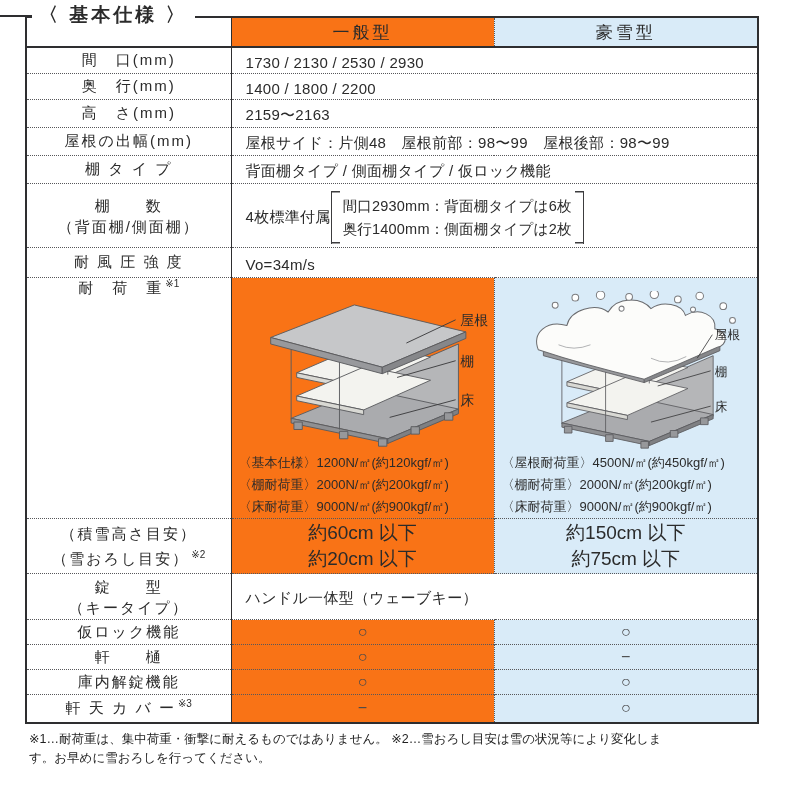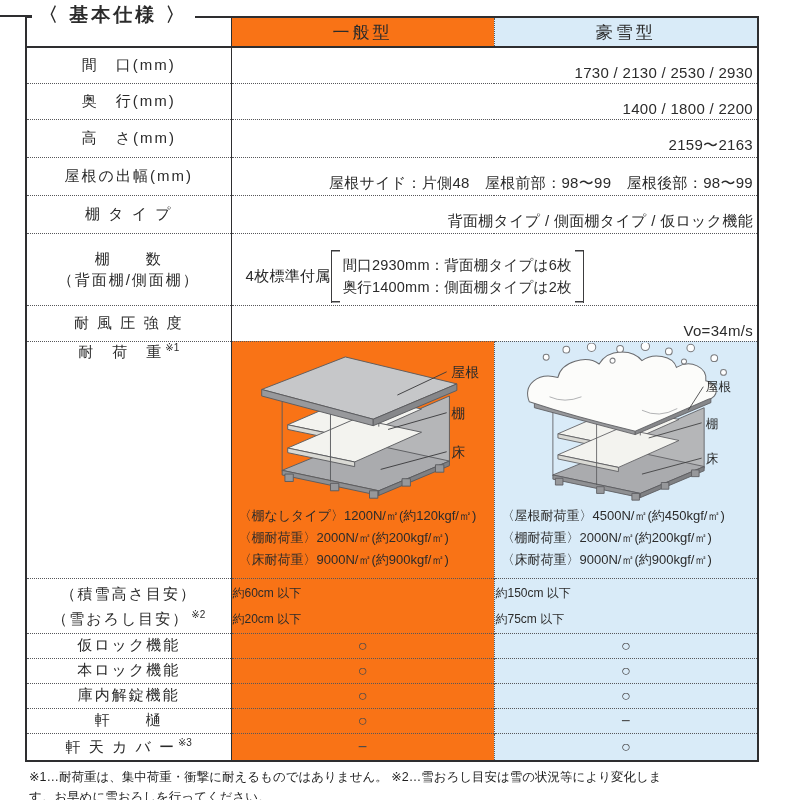--- a/index.html
+++ b/index.html
@@ -11,41 +11,41 @@
     font-size:19px;font-weight:600;letter-spacing:3px;white-space:nowrap;}
   table{border-collapse:collapse;table-layout:fixed;width:732px;border:2px solid #2e2e30;}
   col.c-label{width:205px;} col.c-gen{width:263px;} col.c-snow{width:264px;}
   th,td{border-top:1px dotted #57575a;font-weight:normal;box-sizing:border-box;}
   tr.head-row th{border-top:none;border-bottom:2px solid #2e2e30;height:30px;
     font-size:17px;letter-spacing:3px;text-align:center;}
   .label-cell{border-right:1.5px solid #2e2e30;text-align:center;letter-spacing:2px;
     font-size:15px;padding:0 4px;}
   .gen-bg{background:#f97316;} .snow-bg{background:#d9ebf8;}
   .gen-cell{border-right:1px dotted #57575a;}
-  .val{font-size:15px;padding:16px 4px 2px 14px;letter-spacing:0.3px;text-align:right;}
+  .val{font-size:15px;padding:6px 4px 2px 14px;letter-spacing:0.3px;}
   .r-sm td{height:24px;} .r-wind td{height:30px;} .r-shelfcount td{height:64px;}
   .r-load td{height:237px;vertical-align:top;padding:0;}
   .r-snowh td{height:54px;} .r-lock td{height:46px;}
   .r-func td{height:25px;} .r-tate td{height:34px;} .r-nokiten td{height:28px;}
   .mark{text-align:center;font-size:16px;color:#4a4a4c;padding:2px 0;}
   .mark-note{font-size:13px;margin-top:-2px;color:#2b2b2b;}
   .two-line div{line-height:21px;}
   sup.note{font-size:10px;letter-spacing:0;vertical-align:6px;margin-left:2px;}
   .shelf-note{display:flex;align-items:center;gap:0;}
   .bracket{position:relative;padding:4px 12px;font-size:14.5px;line-height:1.55;letter-spacing:0.2px;}
   .bracket::before{content:"";position:absolute;inset:0;
     border-left:1.5px solid #3c3c3e;border-right:1.5px solid #3c3c3e;
     background:
       linear-gradient(#3c3c3e,#3c3c3e) left top/8px 1.5px no-repeat,
       linear-gradient(#3c3c3e,#3c3c3e) right top/8px 1.5px no-repeat,
       linear-gradient(#3c3c3e,#3c3c3e) left bottom/8px 1.5px no-repeat,
       linear-gradient(#3c3c3e,#3c3c3e) right bottom/8px 1.5px no-repeat;}
-  .fig{height:161px;display:flex;align-items:center;justify-content:center;padding-top:0;}
+  .fig{height:161px;display:flex;align-items:center;justify-content:flex-end;padding-top:11px;}
   .load-lines{font-size:13px;line-height:22px;padding:2px 4px 0 7px;letter-spacing:0;}
-  .snow-guide{font-size:12px;line-height:26px;padding-top:1px;}
+  .snow-guide{text-align:center;font-size:19px;line-height:26px;padding-top:1px;}
   .footnotes{margin:6px 0 0 4px;font-size:12.5px;line-height:1.55;color:#1f1f1f;}
   svg text{font-family:"Liberation Sans","DejaVu Sans",sans-serif;}
 </style>
 </head>
 <body>
 
 <div class="page">
   <div class="table-area">
     <div class="title-dash"></div>
     <div class="page-title">〈 基本仕様 〉</div>
@@ -145,21 +145,21 @@
                 <line x1="150" y1="138" x2="221" y2="119"></line>
               </g>
               <g font-size="15" fill="#2b2b2b">
                 <text x="226" y="39">屋根</text>
                 <text x="226" y="83">棚</text>
                 <text x="226" y="125">床</text>
               </g>
             </svg>
           </div>
           <div class="load-lines">
-            <div>〈棚なしタイプ〉1200N/㎡(約120kgf/㎡)</div>
+            <div>〈基本仕様〉1200N/㎡(約120kgf/㎡)</div>
             <div>〈棚耐荷重〉2000N/㎡(約200kgf/㎡)</div>
             <div>〈床耐荷重〉9000N/㎡(約900kgf/㎡)</div>
           </div>
         </td>
         <td class="snow-bg">
           <div class="fig">
             <svg width="244" height="158" viewBox="0 -18 262 188">
               <g stroke="#5a5b5e" stroke-width="1" fill="none" stroke-linejoin="round">
                 <polygon points="148,92 224,59 224,131 148,163" fill="#b5b6b8"></polygon>
                 <line x1="120" y1="30" x2="120" y2="107" stroke="#8c8d90"></line>
@@ -228,45 +228,47 @@
         <td class="gen-bg gen-cell snow-guide">
           <div>約60cm 以下</div>
           <div>約20cm 以下</div>
         </td>
         <td class="snow-bg snow-guide">
           <div>約150cm 以下</div>
           <div>約75cm 以下</div>
         </td>
       </tr>
 
+      <tr class="r-lock">
+        <td class="label-cell two-line">
+          <div>錠　　型</div>
+          <div>（キータイプ）</div>
+        </td>
+        <td class="val" colspan="2">ハンドル一体型（ウェーブキー）</td>
+      </tr>
 
       <tr class="r-func">
         <td class="label-cell">仮ロック機能</td>
         <td class="gen-bg gen-cell mark">○</td>
         <td class="snow-bg mark">○</td>
       </tr>
 
+
       <tr class="r-func">
-        <td class="label-cell">本ロック機能</td>
+        <td class="label-cell">軒　　樋</td>
         <td class="gen-bg gen-cell mark">○</td>
-        <td class="snow-bg mark">○</td>
+        <td class="snow-bg mark">−</td>
       </tr>
 
       <tr class="r-func">
         <td class="label-cell">庫内解錠機能</td>
         <td class="gen-bg gen-cell mark">○</td>
         <td class="snow-bg mark">○</td>
       </tr>
 
-      <tr class="r-func">
-        <td class="label-cell">軒　　樋</td>
-        <td class="gen-bg gen-cell mark">○</td>
-        <td class="snow-bg mark">−</td>
-      </tr>
-
 
       <tr class="r-nokiten">
         <td class="label-cell">
           <span>軒 天 カ バ ー</span><sup class="note">※3</sup>
         </td>
         <td class="gen-bg gen-cell mark">−</td>
         <td class="snow-bg mark">○</td>
       </tr>
     </tbody>
       </table>

